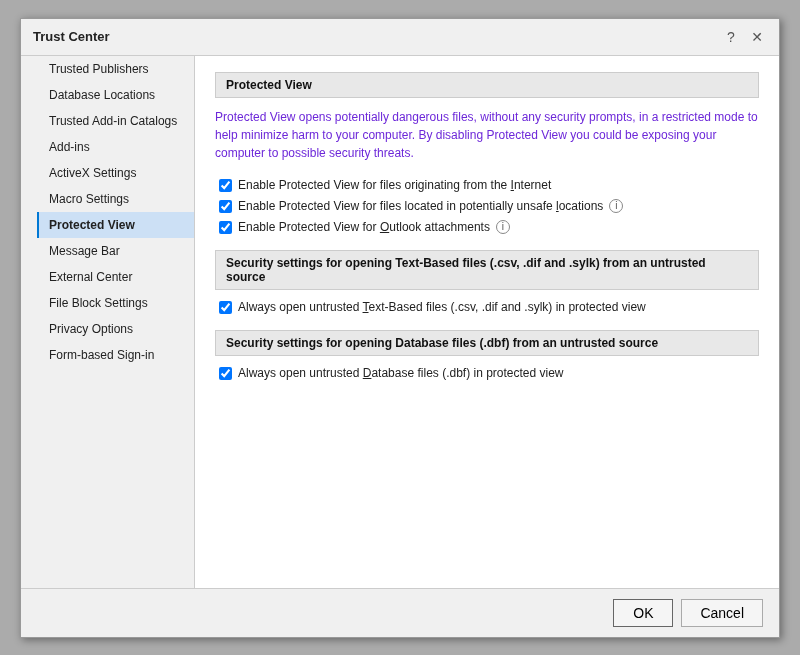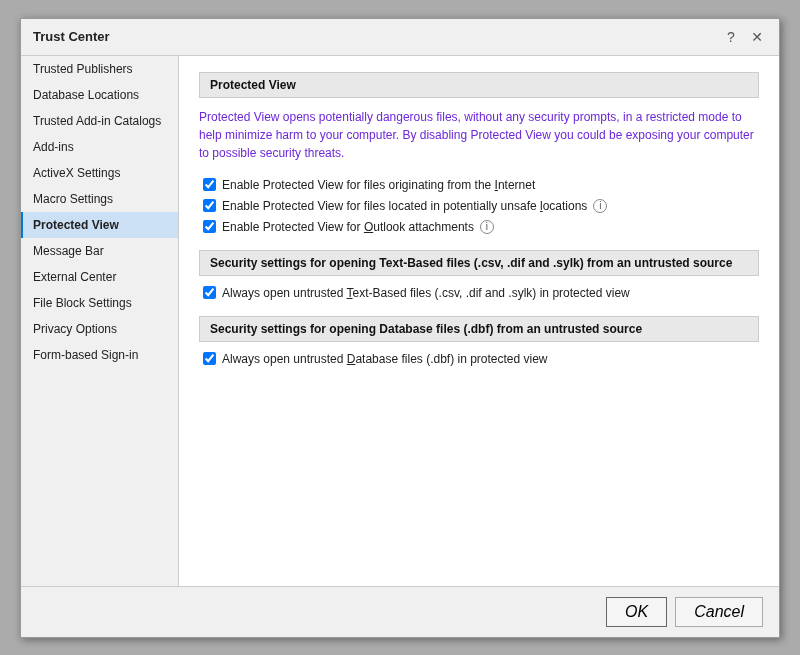--- a/index.html
+++ b/index.html
@@ -58,20 +58,21 @@
       display: flex;
       flex: 1;
       overflow: hidden;
     }
     .sidebar {
       width: 158px;
       background: #f0f0f0;
       border-right: 1px solid #ccc;
       overflow-y: auto;
       flex-shrink: 0;
+      margin-left: 16px;
     }
     .sidebar-item {
       padding: 6px 12px;
       cursor: pointer;
       color: #222;
       font-size: 12px;
       white-space: nowrap;
     }
     .sidebar-item.active {
       background: #cce0f5;
@@ -95,21 +96,21 @@
       margin-bottom: 10px;
     }
     .description-text {
       font-size: 12px;
       color: #6d28d9;
       margin-bottom: 16px;
       line-height: 1.5;
     }
     .checkbox-row {
       display: flex;
-      align-items: center;
+      align-items: flex-end;
       gap: 6px;
       margin-bottom: 7px;
       margin-left: 4px;
     }
     .checkbox-row input[type="checkbox"] {
       width: 13px;
       height: 13px;
       cursor: pointer;
       flex-shrink: 0;
     }
@@ -137,26 +138,25 @@
     .dialog-footer {
       background: #f0f0f0;
       border-top: 1px solid #ccc;
       padding: 10px 16px;
       display: flex;
       justify-content: flex-end;
       gap: 8px;
     }
     .footer-btn {
       padding: 5px 18px;
-      font-size: 16px;
+      font-size: 14px;
       border: 1px solid #aaa;
       background: #f5f5f5;
       cursor: pointer;
       min-width: 60px;
-      font-style: italic;
     }
     .footer-btn.ok {
       background: #f5f5f5;
       border: 1px solid #666;
     }
     .underline { text-decoration: underline; }
   </style>
 </head>
 <body>
 

